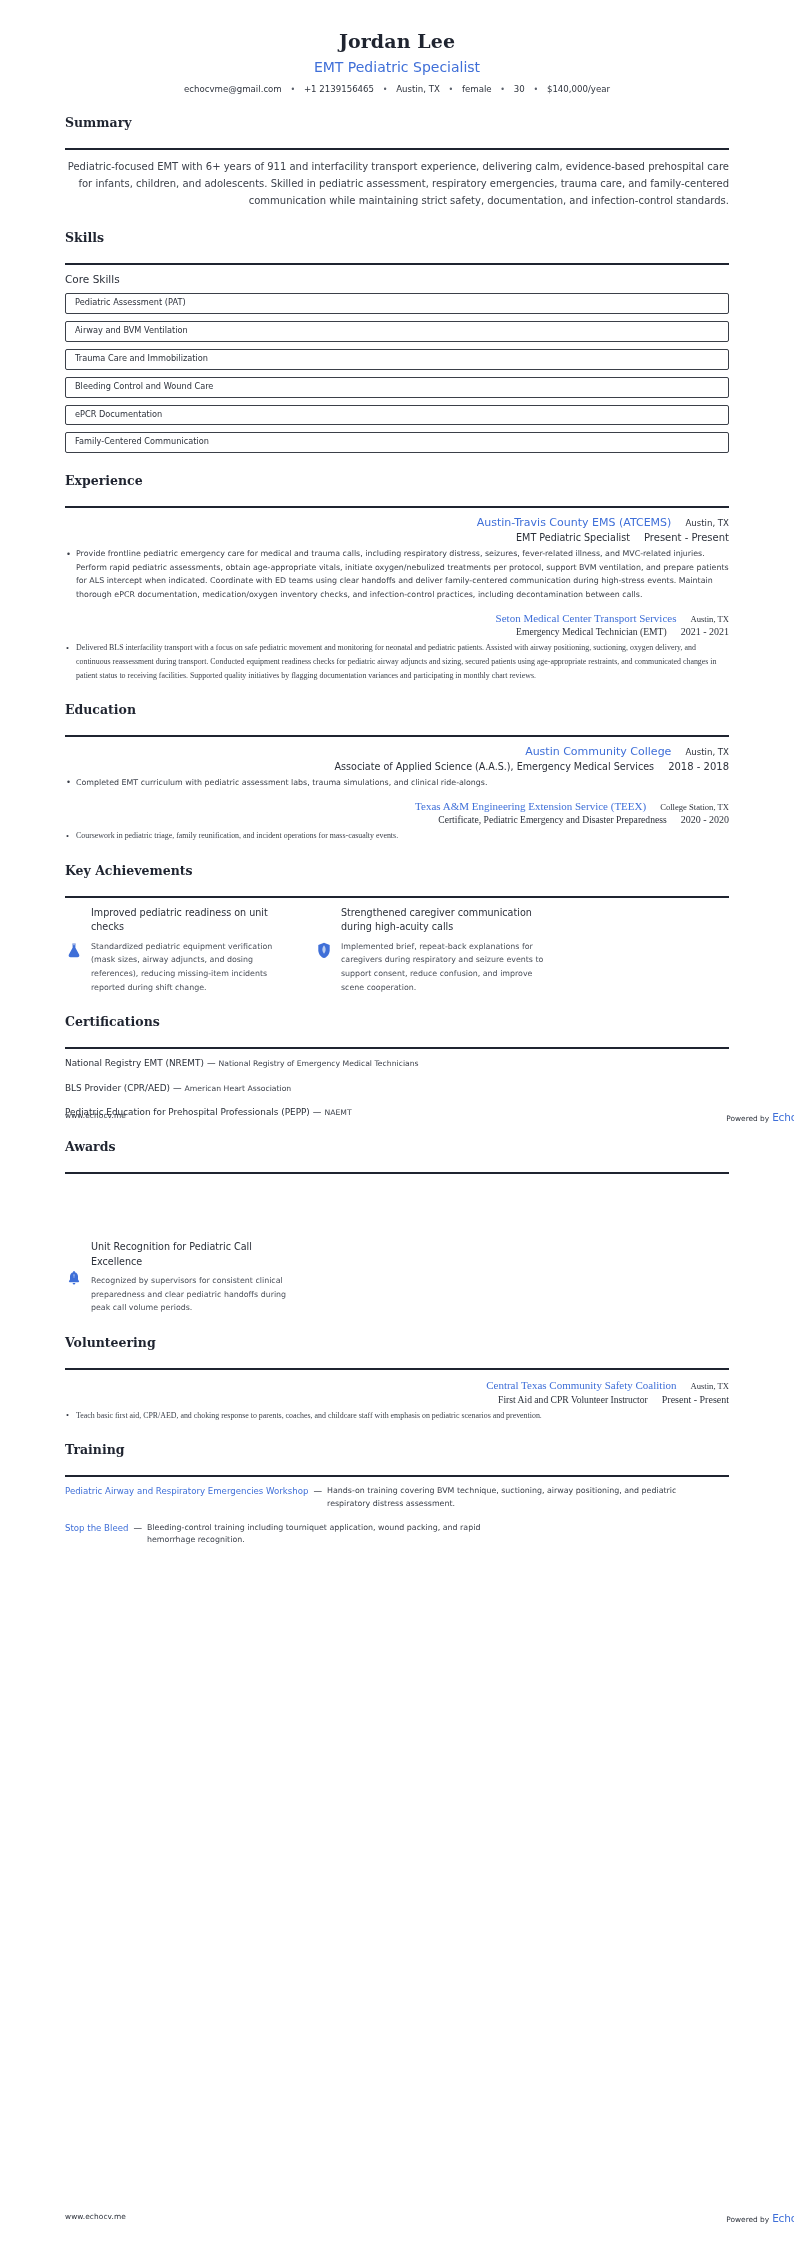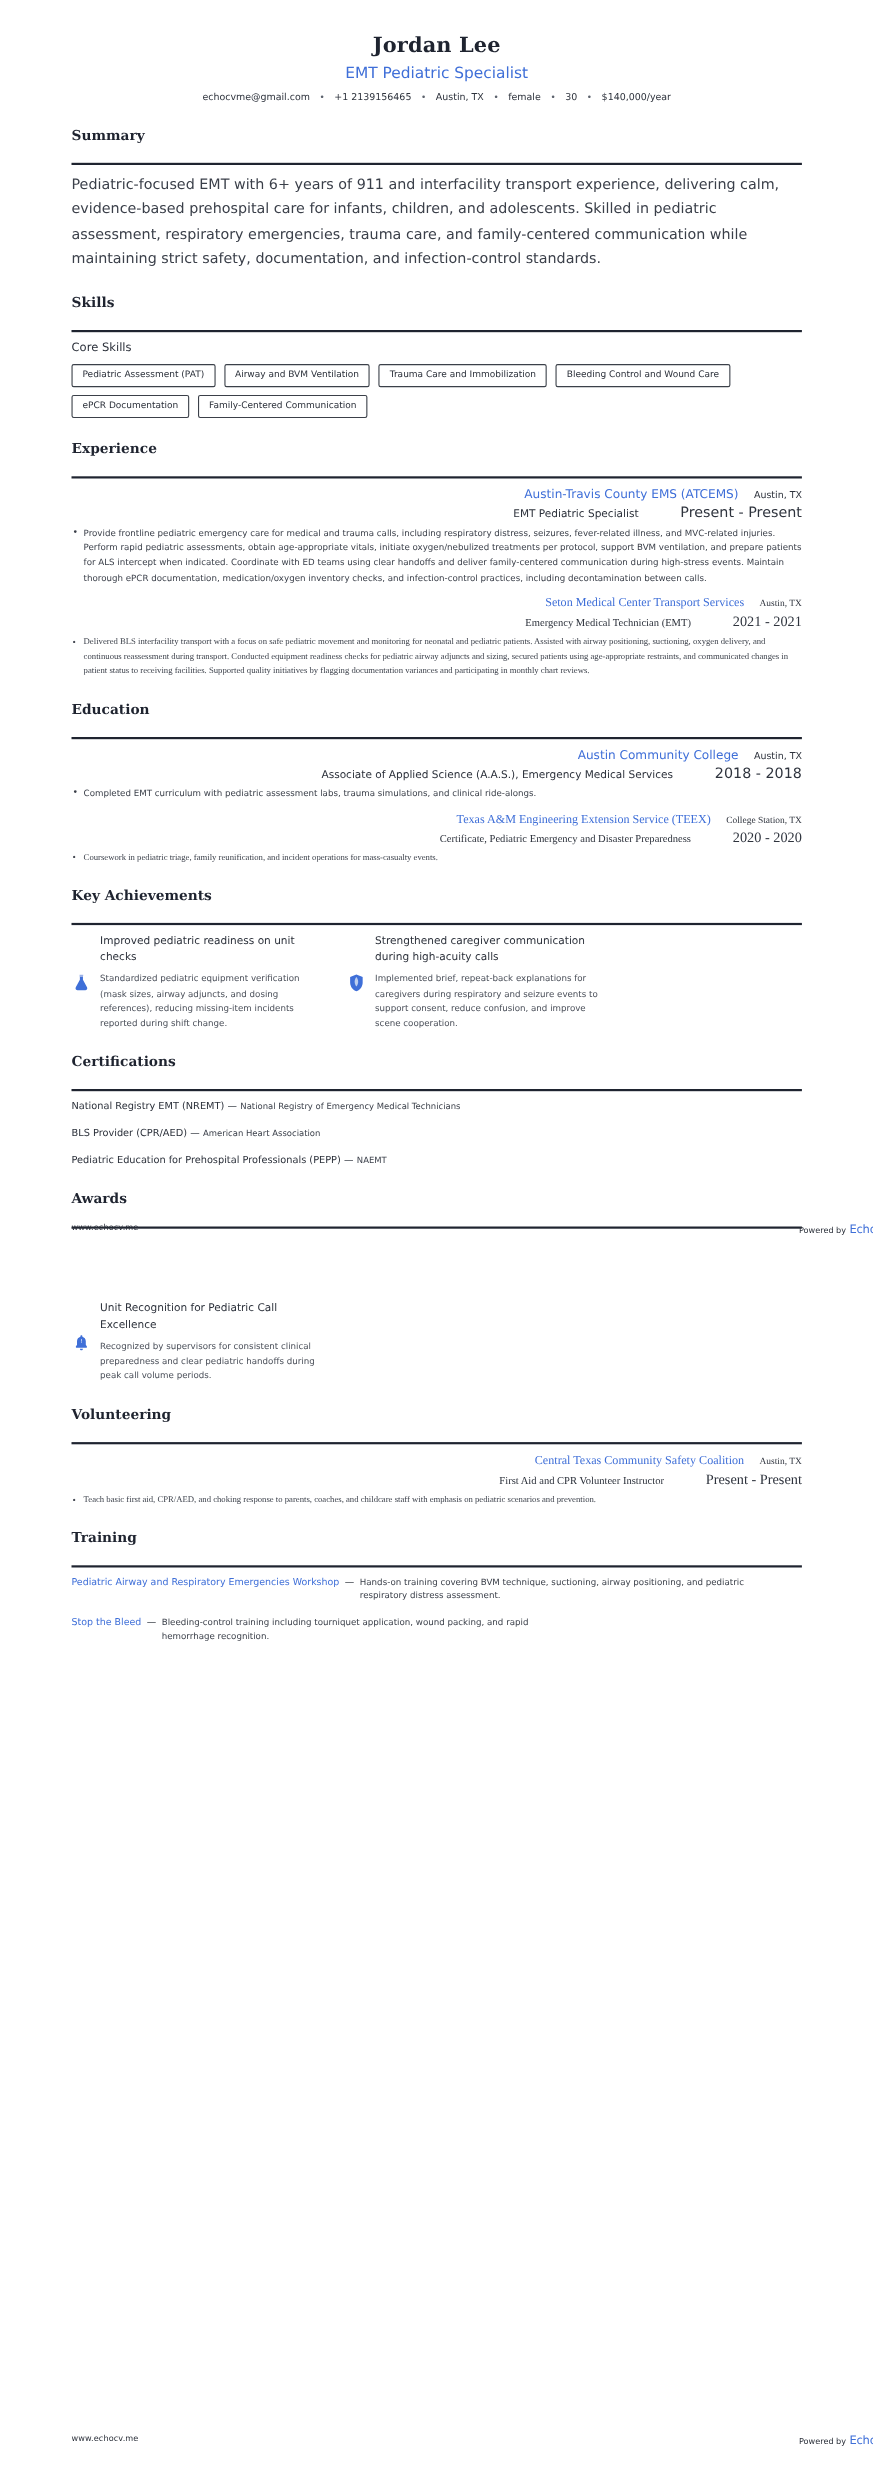--- a/index.html
+++ b/index.html
@@ -65,37 +65,38 @@
     color: #1f2430;
     padding-bottom: 18px;
   }
   .sec-rule {
     border-bottom: 2px solid #1f2430;
     margin-bottom: 8px;
   }
 
   
   .summary-text {
-    font-size: 13px;
+    font-size: 10px;
     line-height: 1.72;
     color: #3a3f49;
-    text-align: left;
+    text-align: right;
   }
 
   
   .skills-group-name {
     font-size: 10.5px;
     color: #2b303a;
     margin-bottom: 7px;
     line-height: 1.3;
   }
   .chips {
     display: flex;
     flex-wrap: wrap;
     gap: 7px 8px;
+    flex-direction: column;
   }
   .chip {
     border: 1px solid #3b4049;
     border-radius: 2px;
     padding: 4px 9px 5px 9px;
     font-size: 8.2px;
     color: #2b303a;
     line-height: 1.2;
     background: #fff;
     white-space: nowrap;
@@ -120,25 +121,24 @@
     color: #2e333d;
     white-space: nowrap;
     line-height: 1.35;
   }
   .entry-role {
     font-size: 9.6px;
     color: #2b303a;
     line-height: 1.4;
   }
   .entry-dates {
-    font-size: 13px;
+    font-size: 10px;
     color: #2e333d;
     white-space: nowrap;
     line-height: 1.4;
-    margin-left: 24px;
   }
   .bullets {
     margin: 2px 0 0 0;
     padding: 0;
     list-style: none;
   }
   .bullets li {
     position: relative;
     padding-left: 11px;
     font-size: 7.9px;

